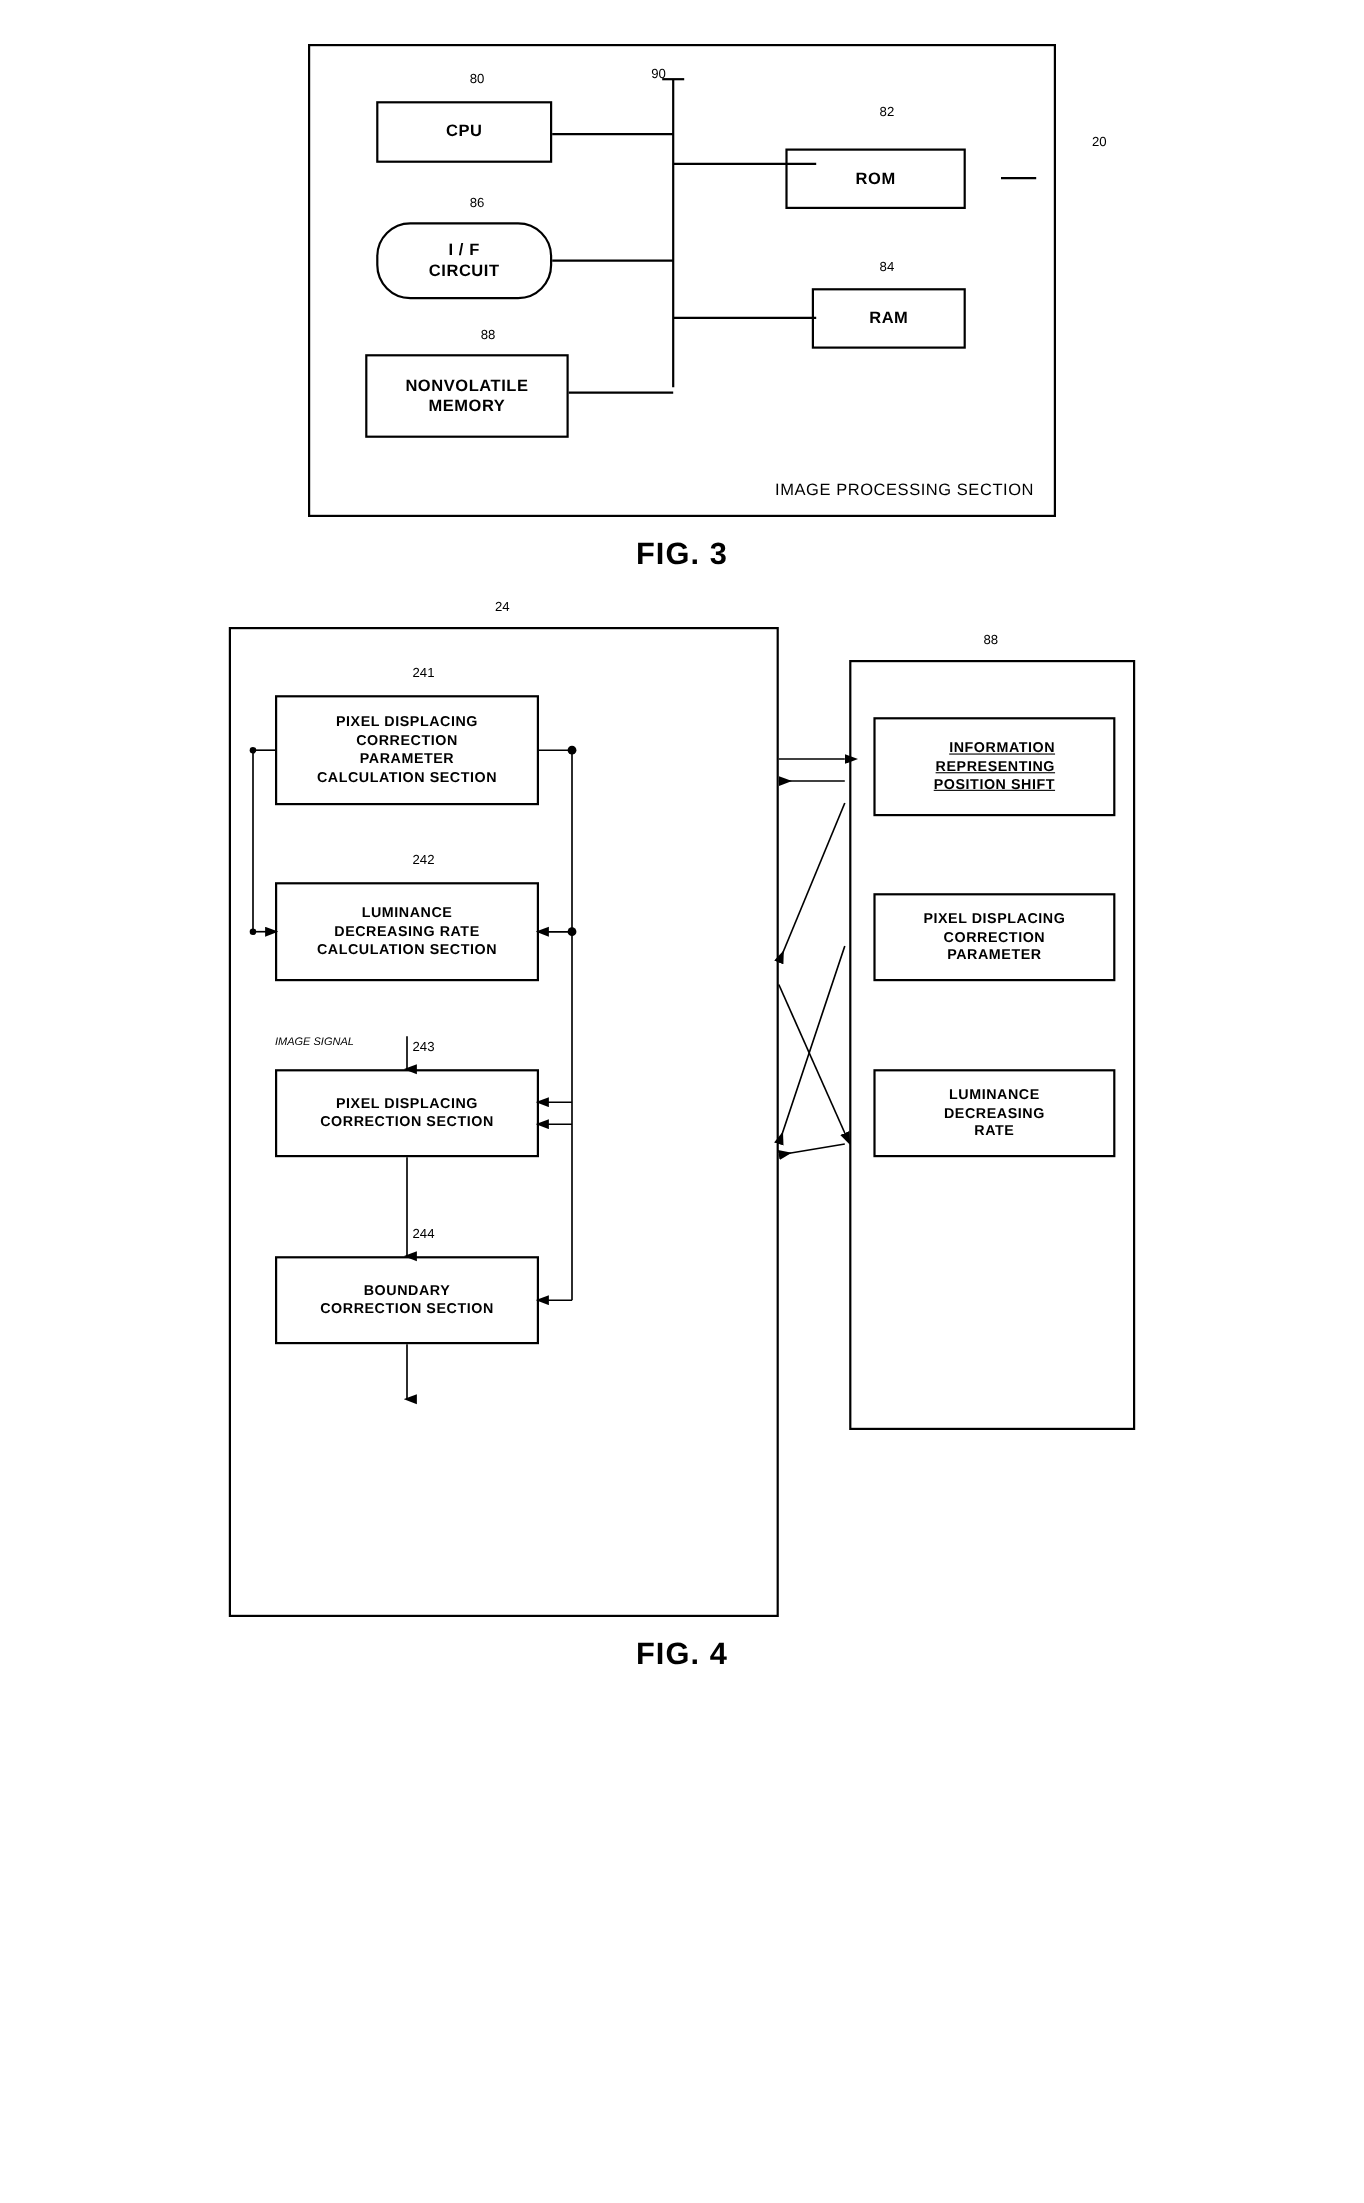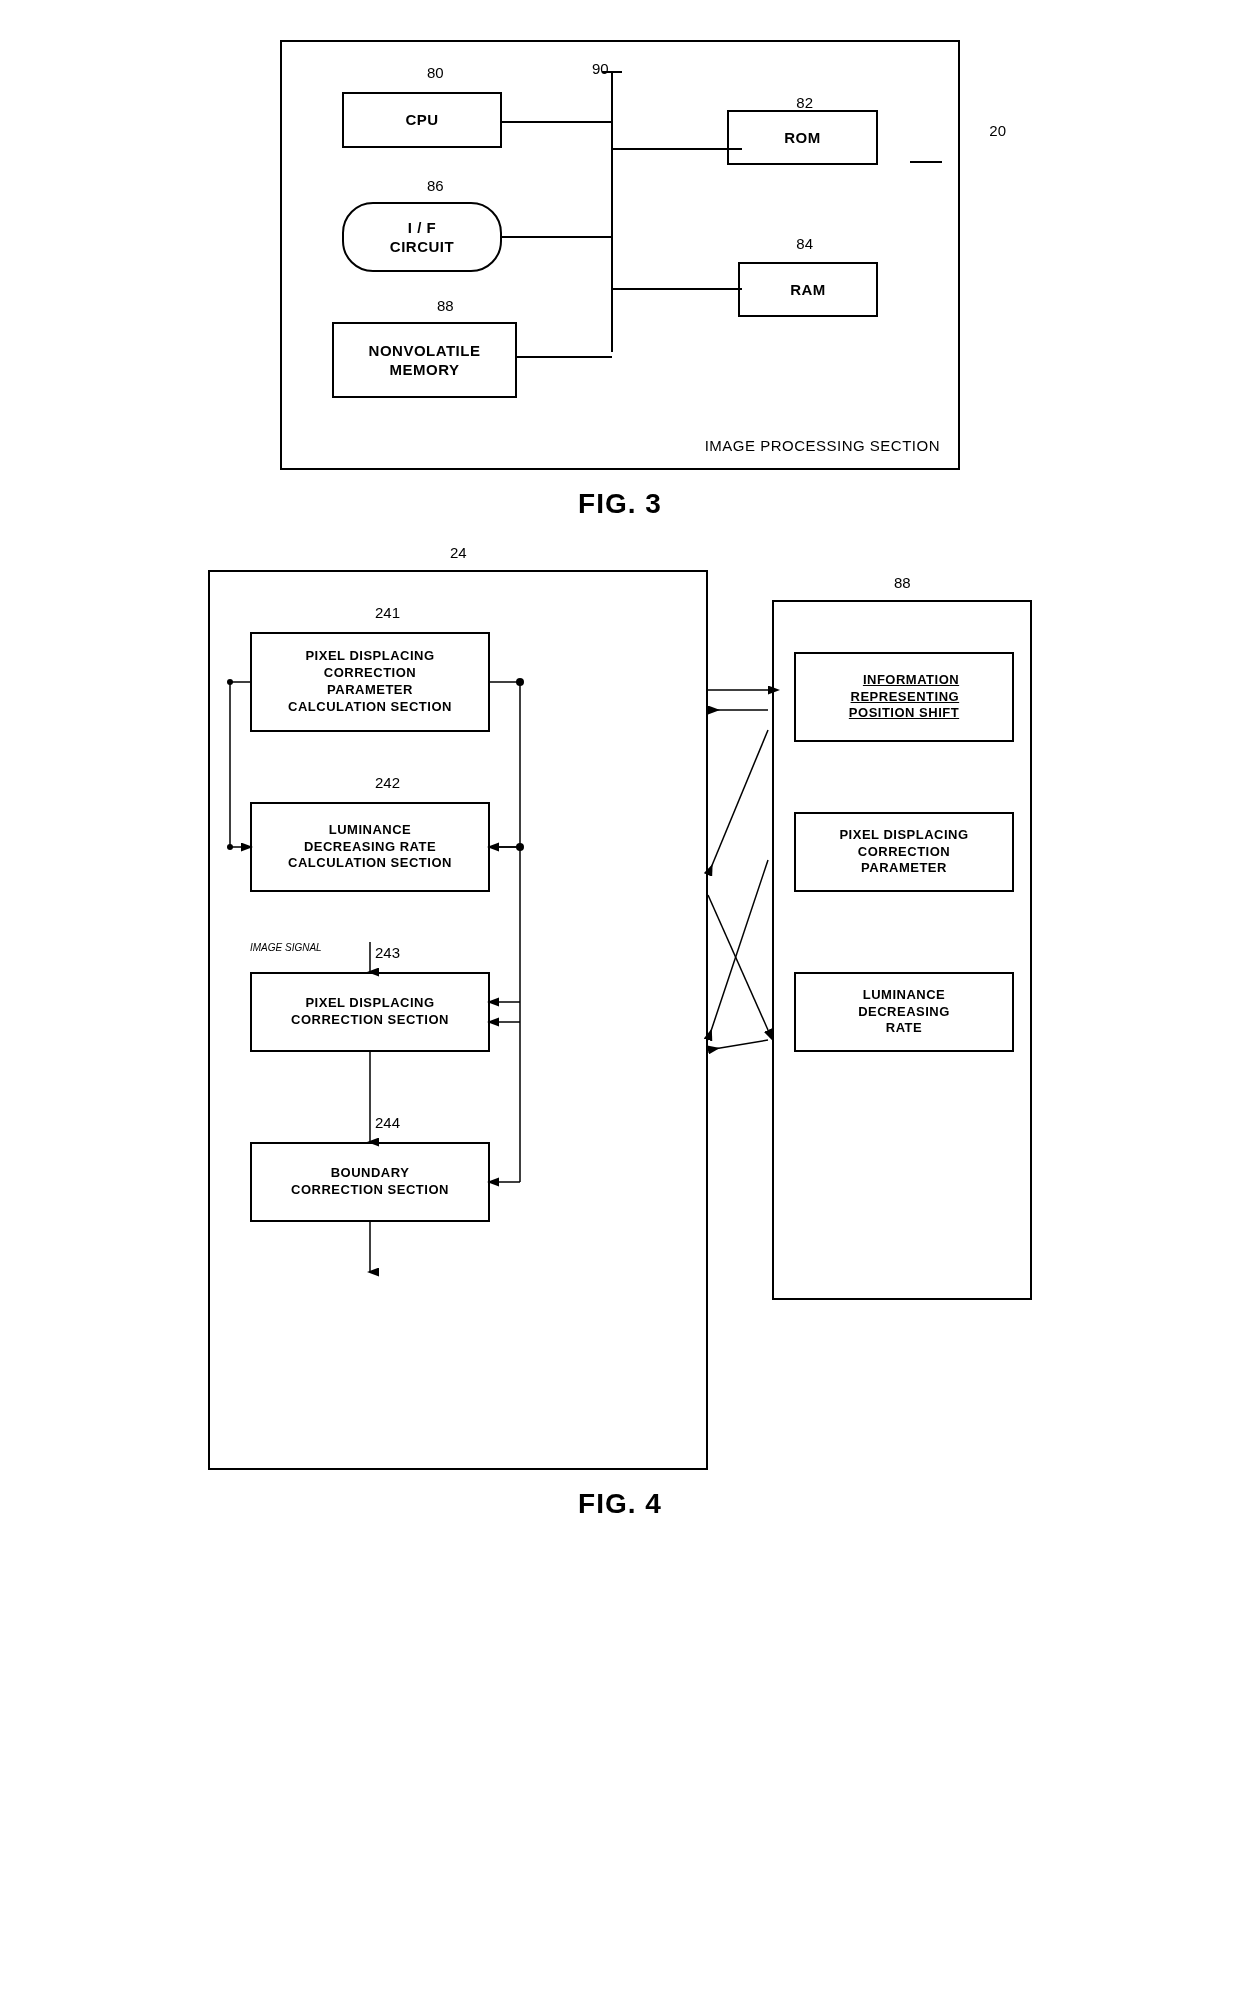--- a/index.html
+++ b/index.html
@@ -59,21 +59,21 @@
       justify-content: center;
       text-align: center;
       font-size: 15px;
       font-weight: bold;
       letter-spacing: 0.5px;
       line-height: 1.3;
     }
 
     .ref-num {
       position: absolute;
-      font-size: 15px;
+      font-size: 12px;
       font-weight: normal;
     }
 
     
     .lines-svg {
       position: absolute;
       top: 0;
       left: 0;
       width: 100%;
       height: 100%;
@@ -126,21 +126,21 @@
 CIRCUIT</span>
     </div>
     <span class="ref-num" style="left:145px; top:135px;">86</span>
 
     <div class="block" style="left:50px; top:280px; width:185px; height:76px;">
       <span style="white-space:pre-line; text-align:center;">NONVOLATILE
 MEMORY</span>
     </div>
     <span class="ref-num" style="left:155px; top:255px;">88</span>
 
-    <div class="block" style="right:80px; top:68px; width:151px; height:55px;">
+    <div class="block" style="right:80px; top:93px; width:164px; height:55px;">
       <span>ROM</span>
     </div>
     <span class="ref-num" style="right:145px; top:52px;">82</span>
 
     <div class="block" style="right:80px; top:220px; width:140px; height:55px;">
       <span>RAM</span>
     </div>
     <span class="ref-num" style="right:145px; top:193px;">84</span>
 
     <span class="ref-num" style="left:310px; top:18px;">90</span>

